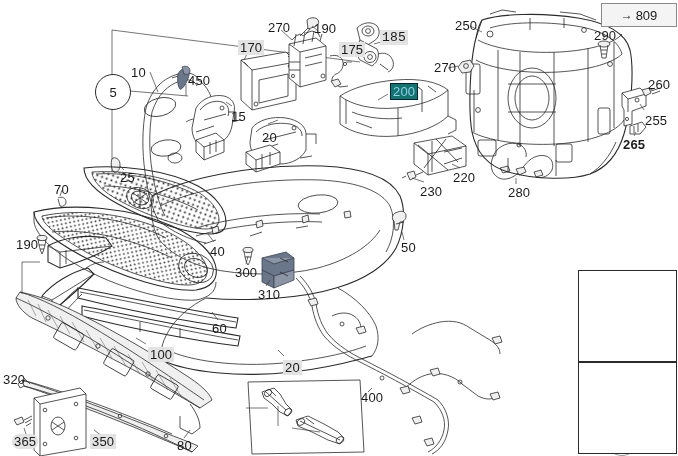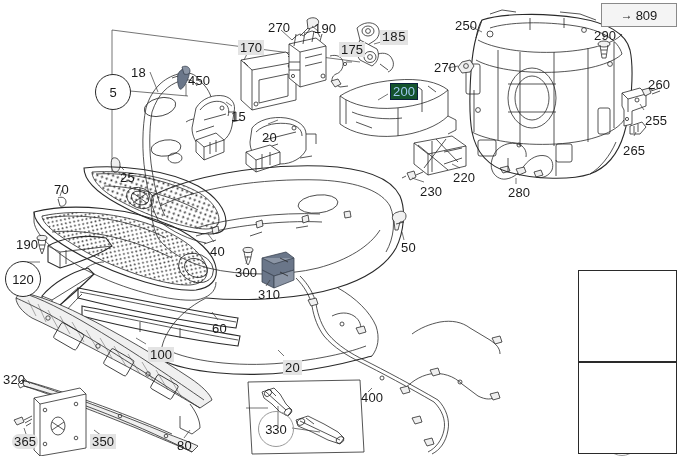--- a/index.html
+++ b/index.html
@@ -28,21 +28,21 @@
     color: #1a1a1a;
     line-height: 1;
     white-space: nowrap;
     letter-spacing: 0.2px;
   }
   .lbl.shaded {
     background: #e3e3e3;
     padding: 1px 2px;
   }
   .lbl.selected {
-    background: #14532d;
+    background: #0f766e;
     color: #9dc8f0;
     padding: 1px 2px;
     outline: 1px solid #0a1f3d;
   }
   .circ {
     position: absolute;
     width: 34px;
     height: 34px;
     border: 1px solid #2a2a2a;
     border-radius: 50%;
@@ -635,34 +635,34 @@
       <path class="ld" d="M22,262 L40,262"></path>
       <path class="ld" d="M246,408 L268,408"></path>
     </g>
   </svg>
 
   <div id="ref-box" style="left:601px; top:3px; width:74px; height:22px;">
     <span style="font-size:12px;">→</span>
     <span>809</span>
   </div>
 
-  <div class="lbl" style="left:131px; top:66px;">18</div>
+  <div class="lbl" style="left:131px; top:66px;">10</div>
   <div class="lbl" style="left:188px; top:74px;">450</div>
   <div class="lbl shaded" style="left:238px; top:40px;">170</div>
   <div class="lbl" style="left:268px; top:21px;">270</div>
   <div class="lbl" style="left:314px; top:22px;">190</div>
   <div class="lbl shaded" style="left:339px; top:42px;text-align:center;">175</div>
   <div class="lbl shaded" style="left:380px; top:30px;font-family:Liberation Mono, monospace;">185</div>
   <div class="lbl selected" style="left:391px; top:84px;">200</div>
   <div class="lbl" style="left:455px; top:19px;">250</div>
   <div class="lbl" style="left:594px; top:29px;">290</div>
   <div class="lbl" style="left:434px; top:61px;">270</div>
   <div class="lbl" style="left:648px; top:78px;">260</div>
   <div class="lbl" style="left:645px; top:114px;">255</div>
-  <div class="lbl" style="left:623px; top:144px;">265</div>
+  <div class="lbl" style="left:623px; top:138px;font-weight:bold;">265</div>
   <div class="lbl" style="left:231px; top:110px;">15</div>
   <div class="lbl" style="left:262px; top:116px;margin-top:15px;">20</div>
   <div class="lbl" style="left:453px; top:171px;">220</div>
   <div class="lbl" style="left:420px; top:185px;">230</div>
   <div class="lbl" style="left:508px; top:186px;">280</div>
   <div class="lbl" style="left:120px; top:171px;">25</div>
   <div class="lbl" style="left:54px; top:183px;">70</div>
   <div class="lbl" style="left:16px; top:238px;">190</div>
   <div class="lbl" style="left:210px; top:245px;">40</div>
   <div class="lbl" style="left:401px; top:241px;">50</div>
@@ -671,21 +671,19 @@
   <div class="lbl" style="left:212px; top:322px;">60</div>
   <div class="lbl shaded" style="left:148px; top:347px;">100</div>
   <div class="lbl shaded" style="left:283px; top:360px;">20</div>
   <div class="lbl" style="left:3px; top:373px;">320</div>
   <div class="lbl" style="left:361px; top:391px;text-align:right;">400</div>
   <div class="lbl shaded" style="left:12px; top:434px;border-radius:7px;">365</div>
   <div class="lbl shaded" style="left:90px; top:434px;">350</div>
   <div class="lbl" style="left:177px; top:439px;">80</div>
 
   <div class="circ" style="left:95px;  top:74px;">5</div>
-  <div class="circ" style="left:5px;   top:261px;">120</div>
-  <div class="circ ghost" style="left:258px; top:411px;">330</div>
   <div class="circ ghost" style="left:605px; top:327px;">490</div>
   <div class="circ ghost" style="left:604px; top:420px;">520</div>
 
   <div class="panel" style="left:578px; top:270px; width:97px; height:90px;"></div>
   <div class="panel" style="left:578px; top:362px; width:97px; height:90px;"></div>
 
 </div>
 
 </body></html>

